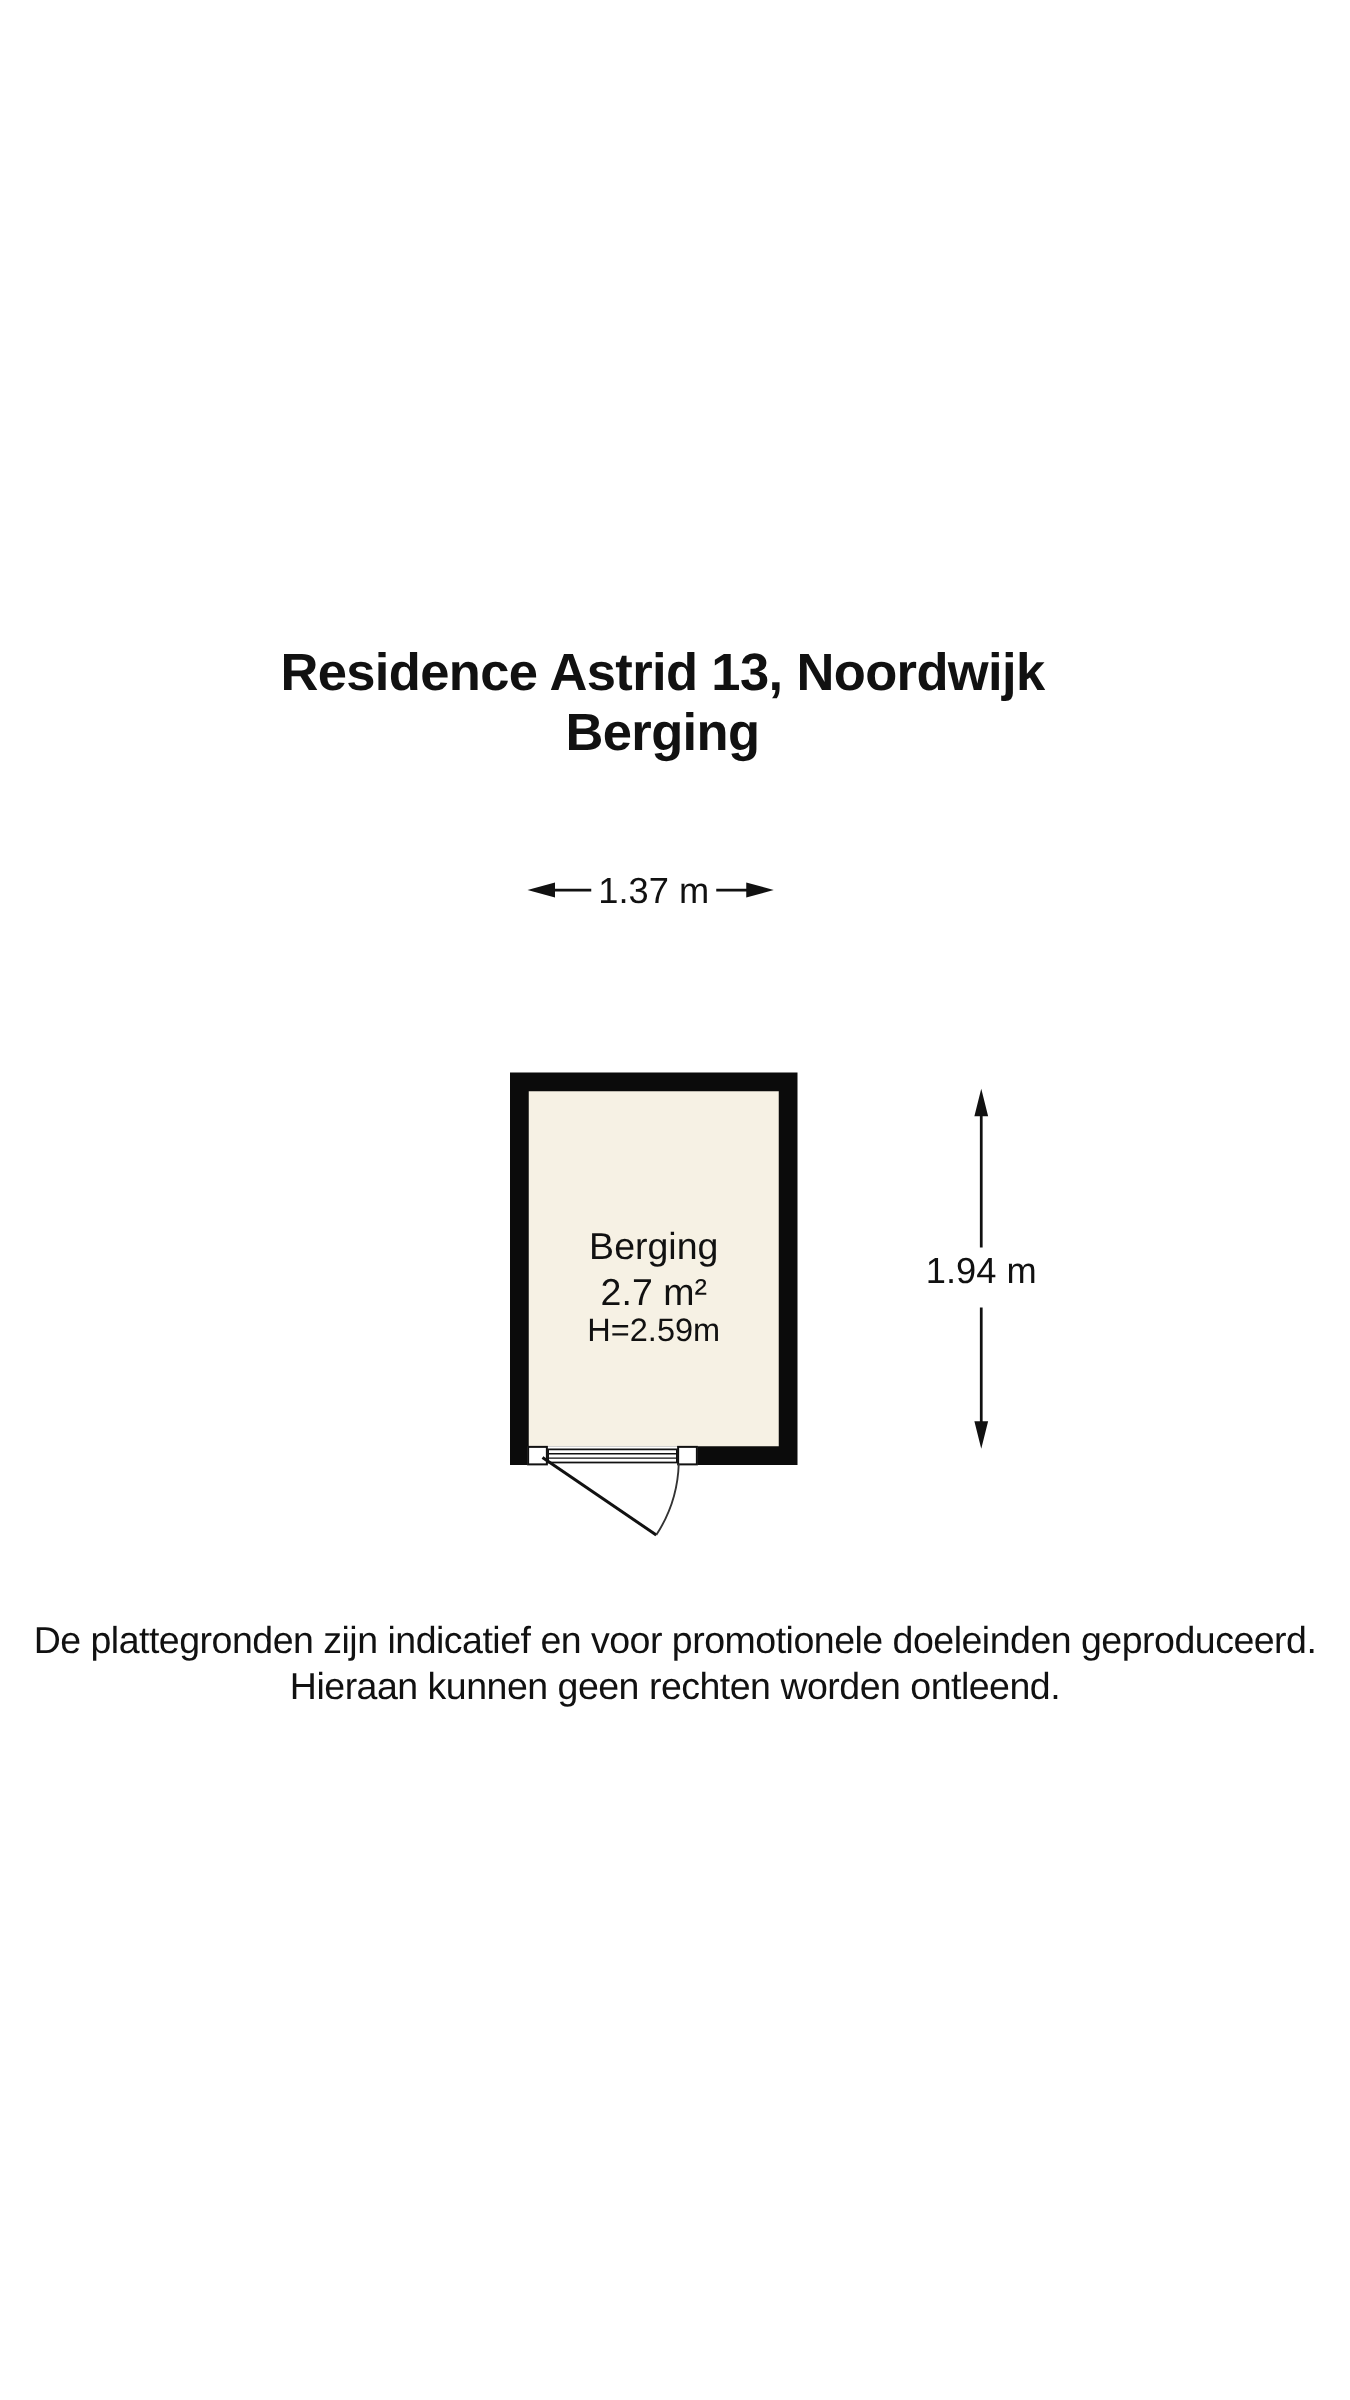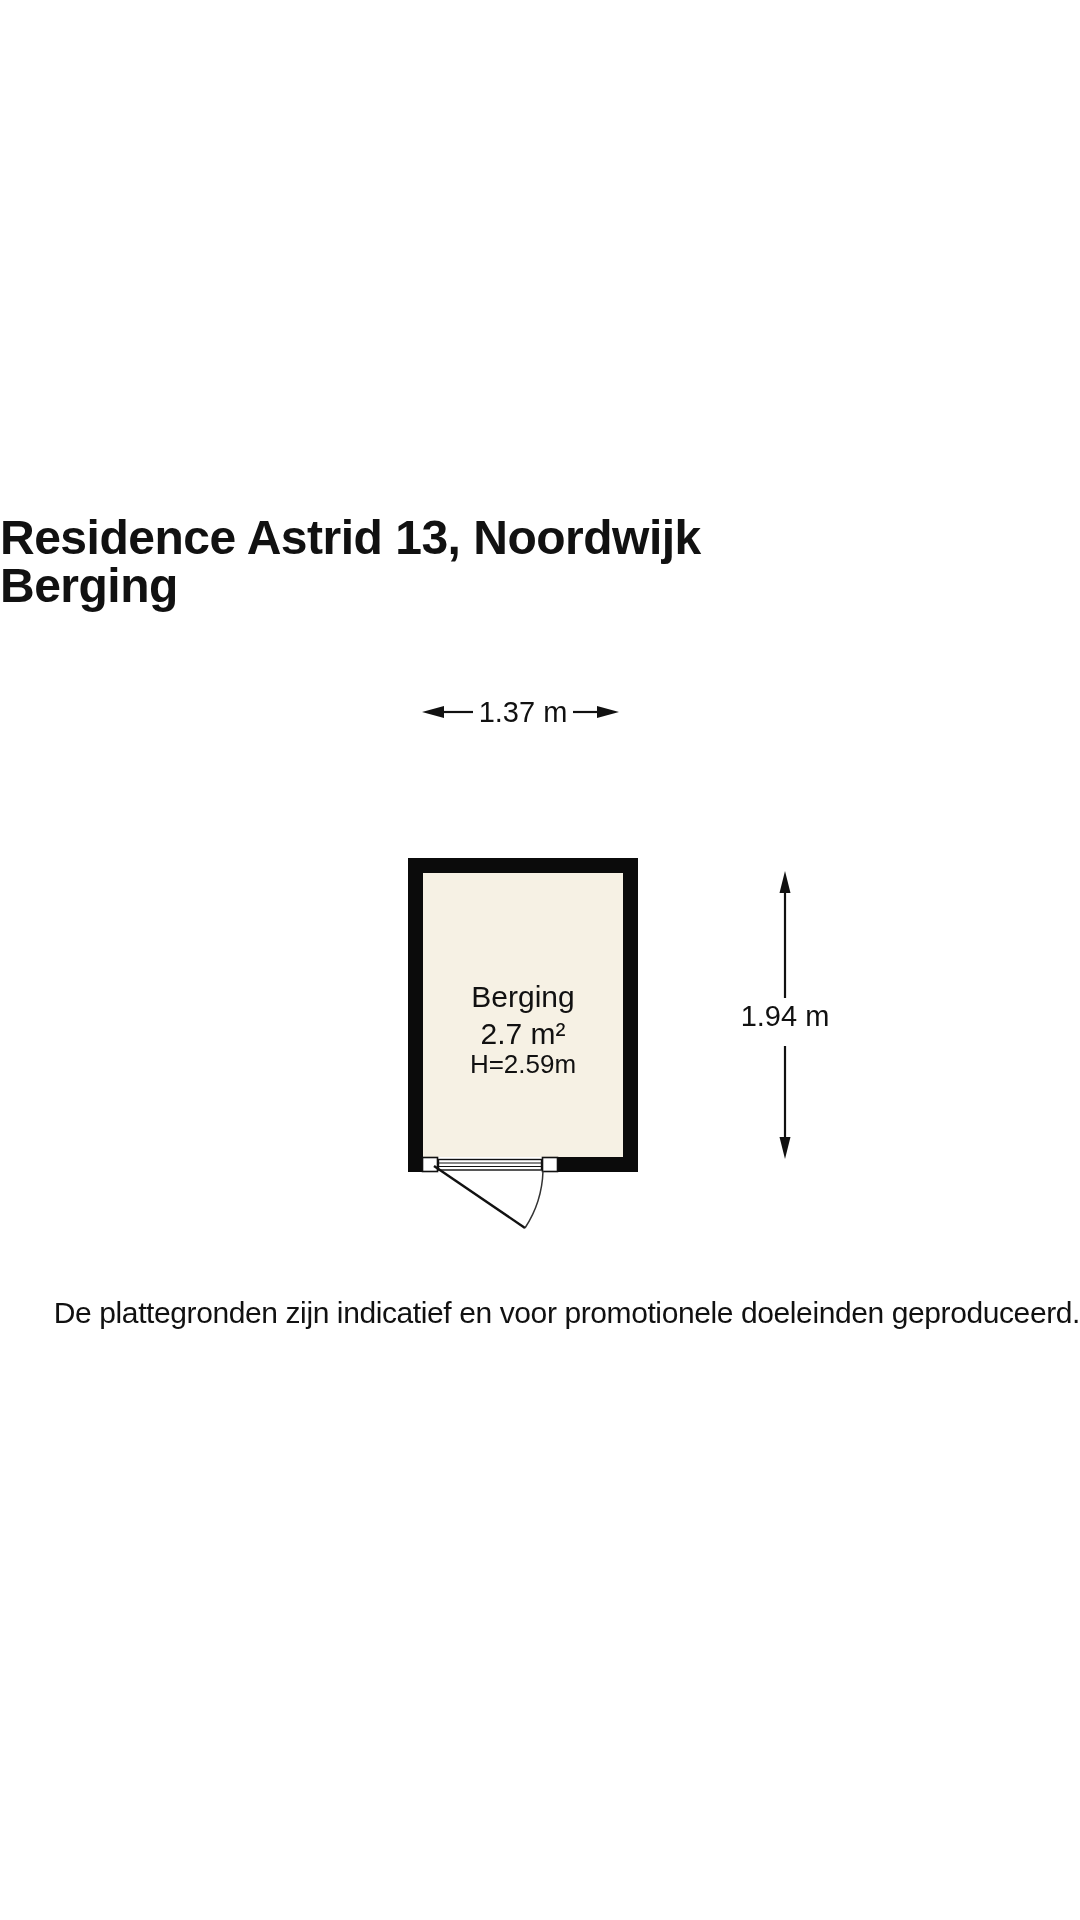--- a/index.html
+++ b/index.html
@@ -11,33 +11,34 @@
     overflow: hidden;
     font-family: "Liberation Sans", sans-serif;
     color: #111111;
   }
   .plan-svg { position: absolute; left: 0; top: 0; }
   .title {
     position: absolute;
     left: 0;
     top: 514px;
     width: 1060px;
+    text-align: center;
     font-weight: bold;
-    font-size: 48px;
+    font-size: 42px;
     line-height: 48px;
     letter-spacing: -0.5px;
     color: #111111;
     white-space: nowrap;
   }
   .disclaimer {
     position: absolute;
     left: 0;
     top: 1294px;
     width: 1080px;
-    text-align: right;
+    text-align: center;
     font-size: 30px;
     line-height: 37px;
     letter-spacing: -0.4px;
     color: #111111;
     white-space: nowrap;
   }
   svg text {
     font-family: "Liberation Sans", sans-serif;
     fill: #111111;
   }
@@ -93,15 +94,16 @@
       <polygon points="785,871 779.5,893 790.5,893" fill="#111111"></polygon>
       <line x1="785" y1="892" x2="785" y2="998" stroke="#111111" stroke-width="2.2"></line>
       <text class="dim-label" x="785" y="1026" text-anchor="middle">1.94 m</text>
       <line x1="785" y1="1046" x2="785" y2="1139" stroke="#111111" stroke-width="2.2"></line>
       <polygon points="785,1159 779.5,1137 790.5,1137" fill="#111111"></polygon>
     </g>
   </svg>
 
   <div class="disclaimer">
     <div>De plattegronden zijn indicatief en voor promotionele doeleinden geproduceerd.</div>
+    <div>Hieraan kunnen geen rechten worden ontleend.</div>
   </div>
 
 </div>
 
 </body></html>

